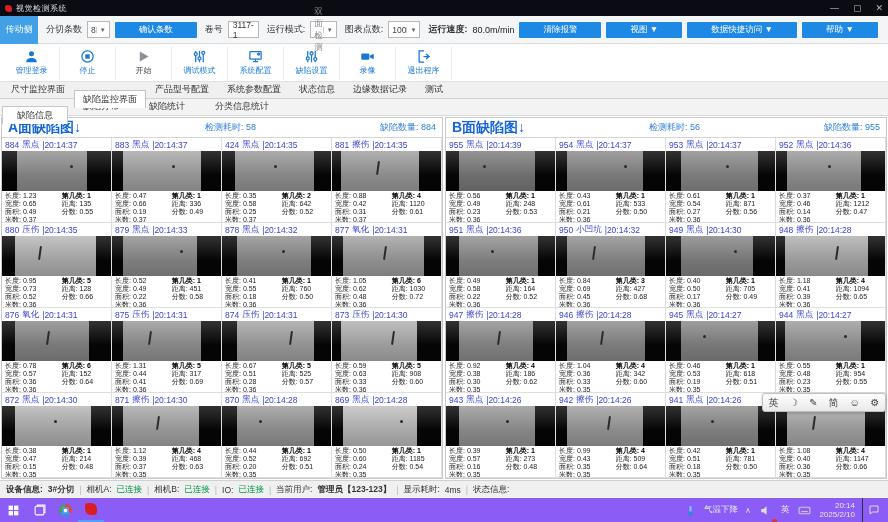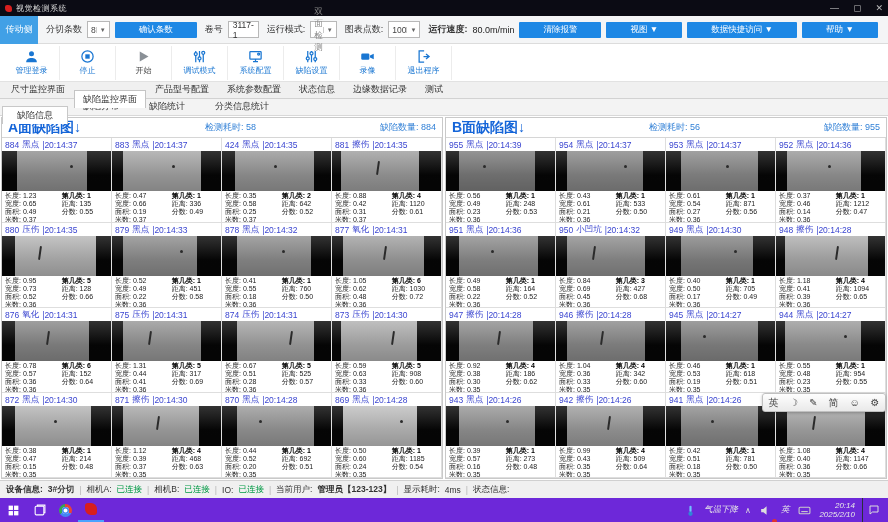--- a/index.html
+++ b/index.html
@@ -59,21 +59,21 @@
   .cell-info { flex:1; display:grid; grid-template-columns:55% 45%; align-content:start; padding:1px 3px; font-size:7px; line-height:8px; color:#222; }
   .cell-info .b { font-weight:bold; color:#000; }
 
   
   .statusbar { height:18px; background:#f0f0f0; border-top:1px solid #d0d0d0; display:flex; align-items:center; gap:5px; padding:0 6px; font-size:8.5px; color:#333; flex:0 0 auto; white-space:nowrap; }
   .statusbar .sep { color:#b5b5b5; }
   .statusbar .bold { font-weight:bold; }
   .statusbar .green { color:#009944; }
 
   
-  .taskbar { height:24px; background:#6d28d9; display:flex; align-items:center; color:#e8e8e8; flex:0 0 auto;font-style:italic; }
+  .taskbar { height:24px; background:#8b5cf6; display:flex; align-items:center; color:#e8e8e8; flex:0 0 auto; }
   .tb-icon { width:26px; height:24px; display:flex; align-items:center; justify-content:center; position:relative; }
   .tb-icon svg { width:13px; height:13px; }
   .chrome-ball { width:13px; height:13px; border-radius:50%; background:conic-gradient(#ea4335 0 33%, #4285f4 33% 66%, #34a853 66% 100%); position:relative; }
   .chrome-ball::after { content:""; position:absolute; inset:3px; border-radius:50%; background:#fff; box-shadow:inset 0 0 0 1.5px #4285f4; }
   .app-active { border-bottom:2px solid #4aa3ff; }
   .app-red { width:12px; height:12px; background:#d81e1e; border-radius:3px 6px 3px 6px; }
   .tray { margin-left:auto; display:flex; align-items:center; gap:7px; padding-right:4px; font-size:8.5px; }
   .tray .chev { font-size:8px; color:#ddd; }
   .vol { position:relative; }
   .vol .badge { position:absolute; right:-3px; bottom:-2px; width:5px; height:5px; background:#e03131; border-radius:50%; }

